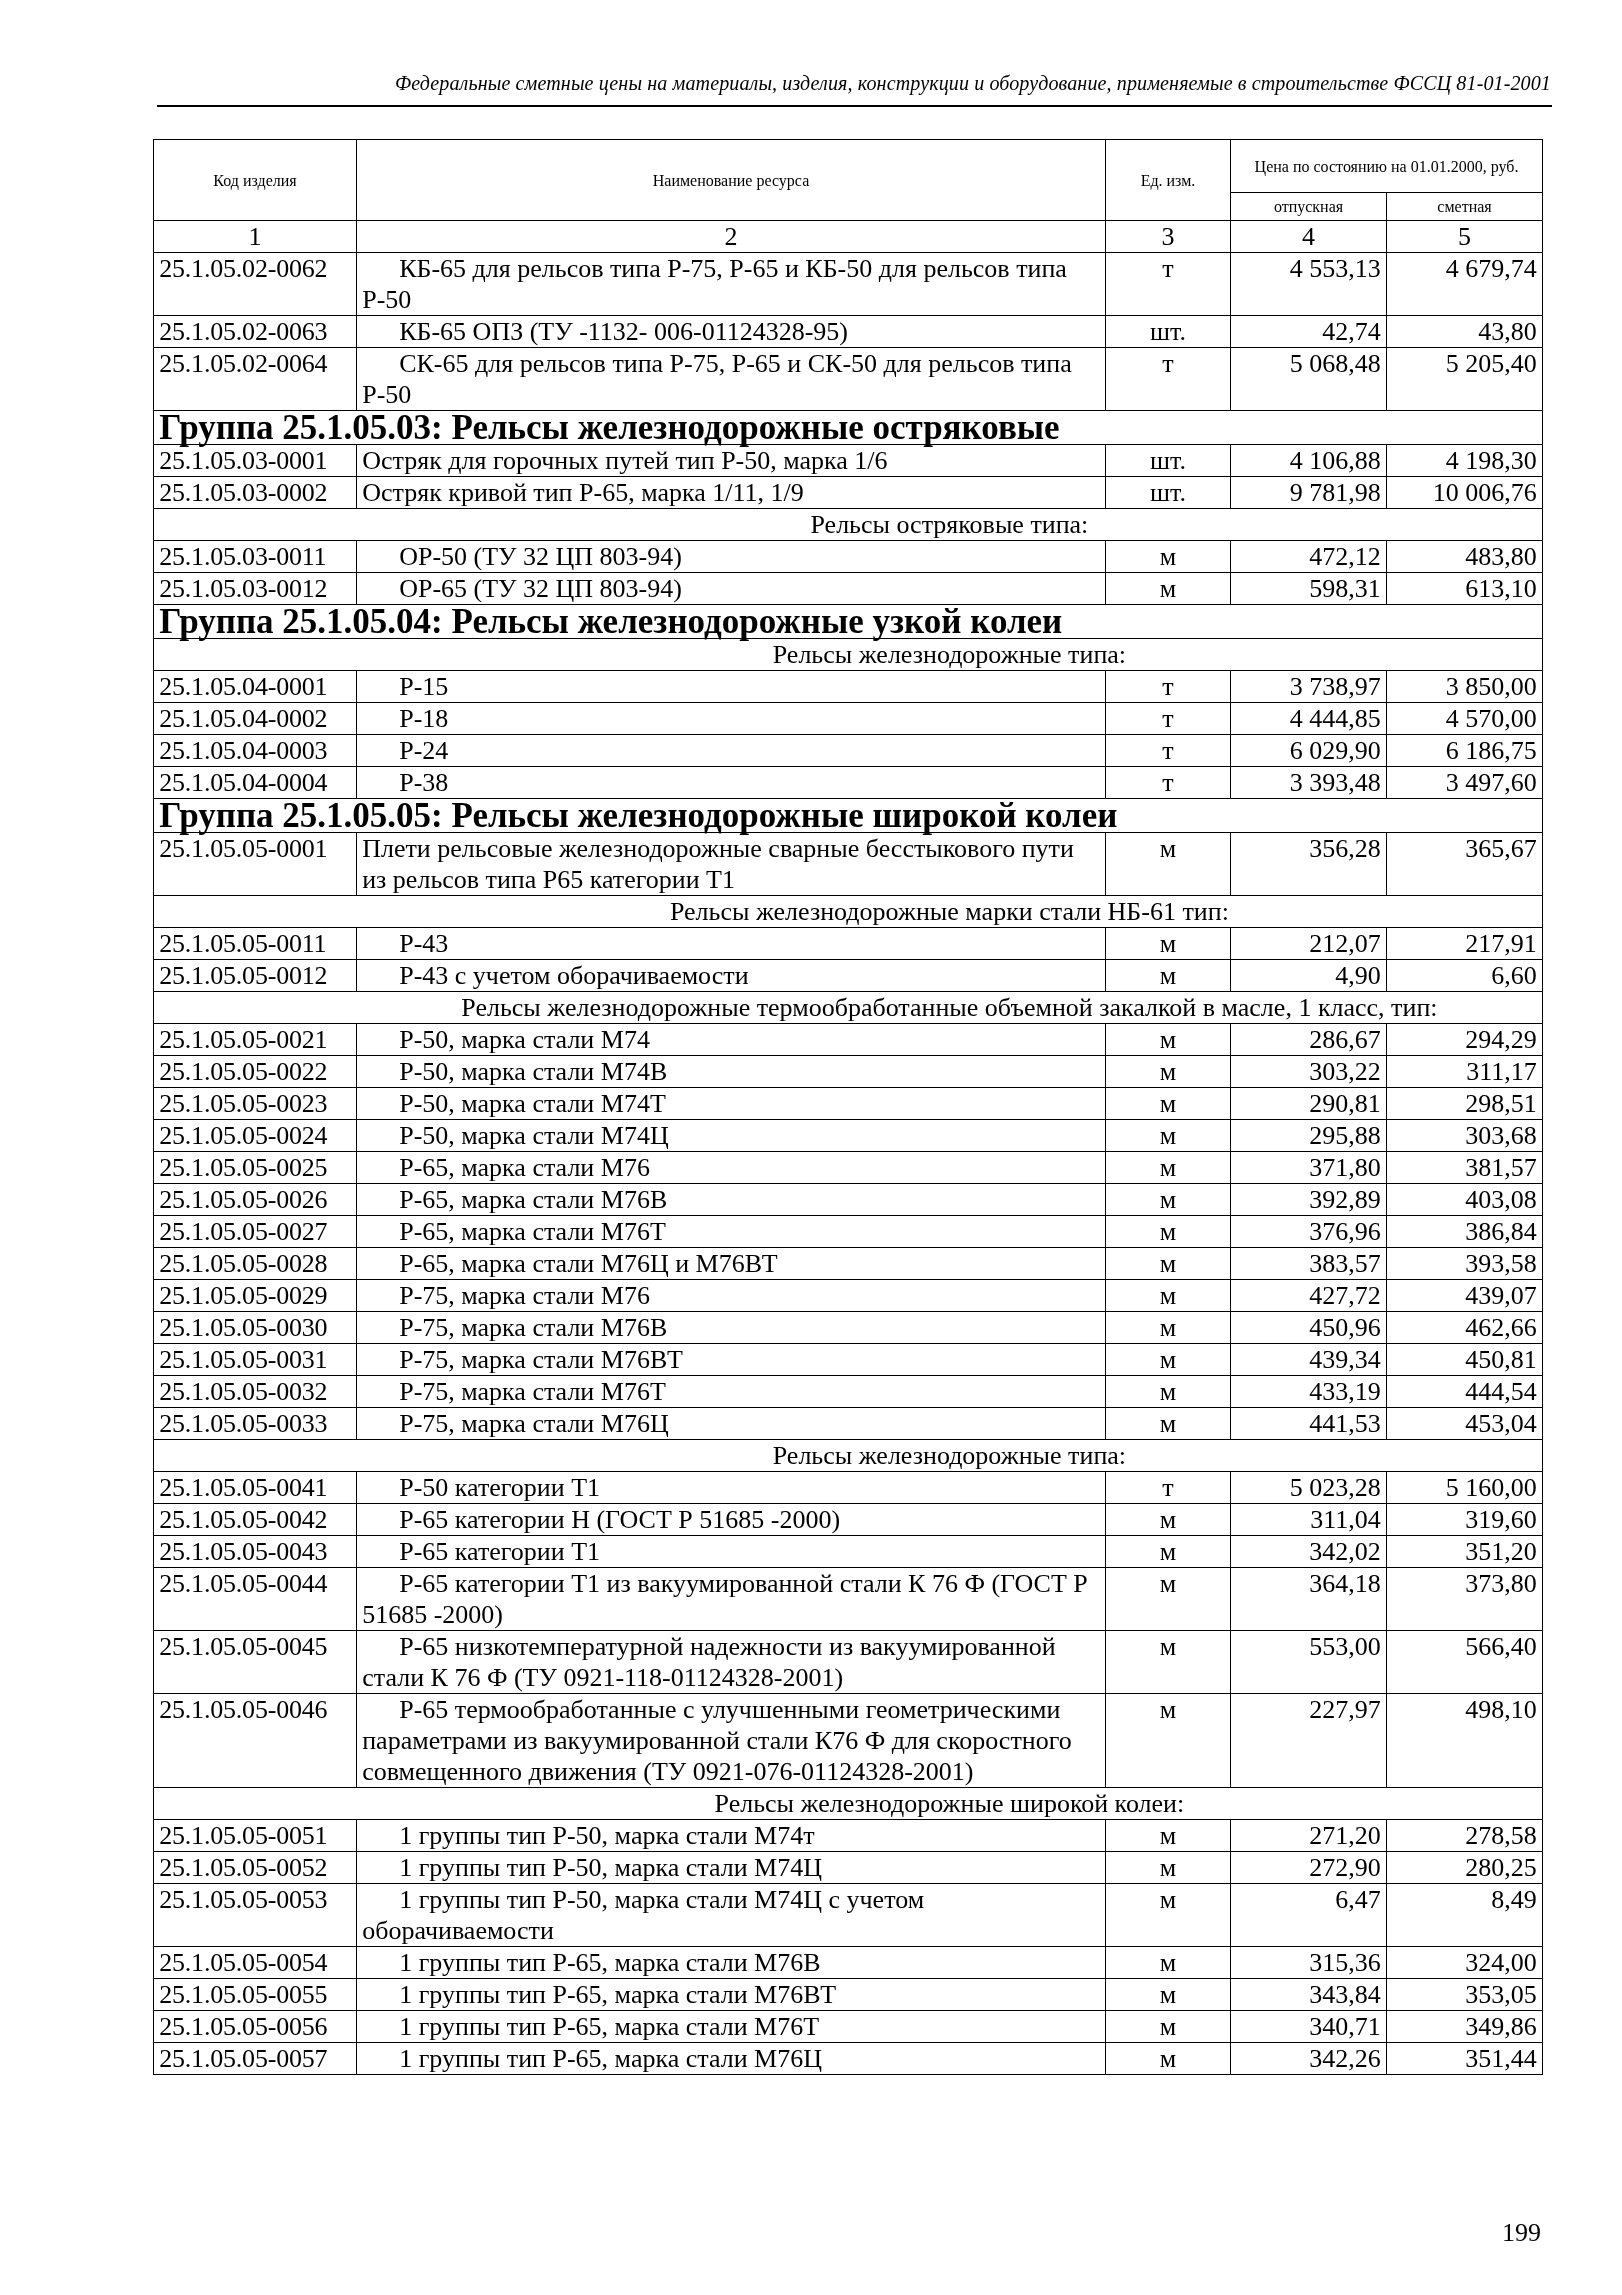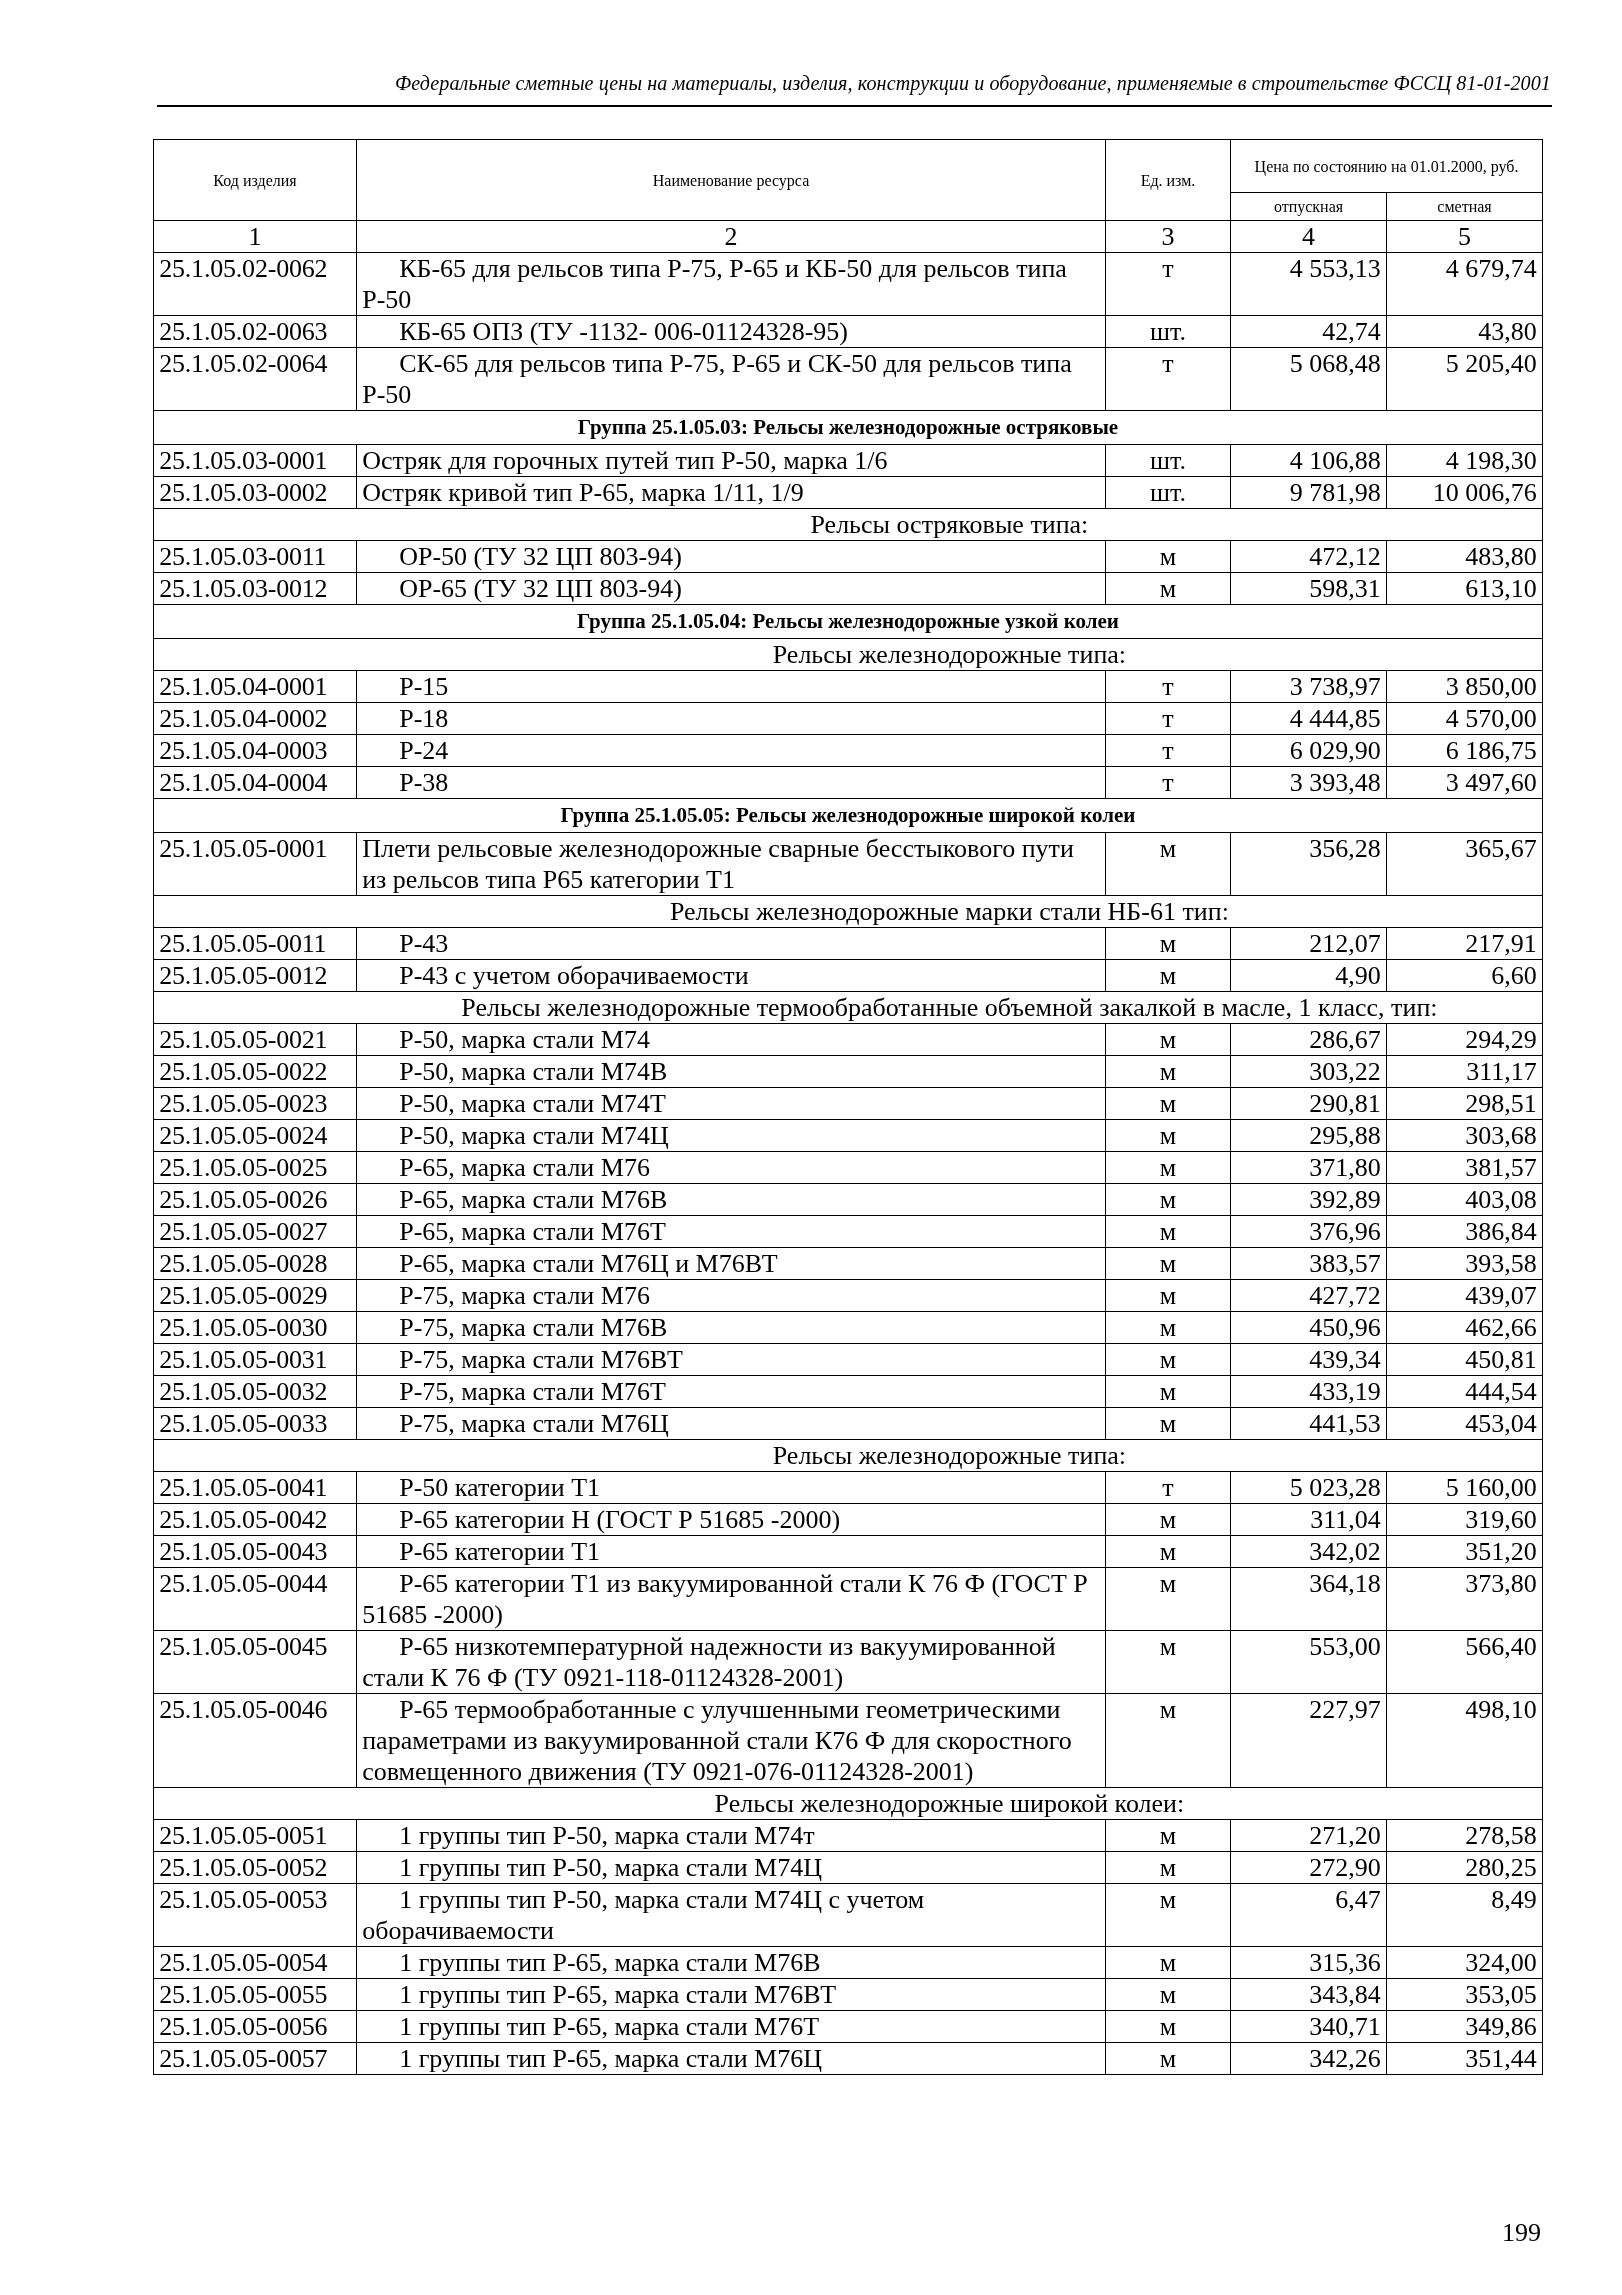--- a/index.html
+++ b/index.html
@@ -14,21 +14,21 @@
   table.price th { font-size: 16px; line-height: 27px; vertical-align: middle; text-align: center; }
   col.c1 { width: 203px; } col.c2 { width: 749px; } col.c3 { width: 125px; } col.c4 { width: 156px; } col.c5 { width: 156px; }
   .hdr-main th { height: 52px; }
   .hdr-sub th { height: 21px; }
   .colnums td { font-size: 19.6px; line-height: 23.6px; text-align: center; height: 23.6px; }
   td.code { text-align: left; padding-left: 3.9px; white-space: nowrap; letter-spacing: -0.2px; margin-top: 20px; }
   td.name { text-align: left; }
   td.name.ind { text-indent: 37px; }
   td.unit { text-align: center; }
   td.num { text-align: right; padding-right: 3.9px; white-space: nowrap; }
-  tr.group td { font-weight: bold; text-align: center; font-size: 21px; line-height: 33px; }
+  tr.group td { font-weight: bold; text-align: left; font-size: 35px; line-height: 33px; }
   tr.subhead td.subtitle { text-align: center; padding-left: 208px; }
   tr.body-row td { height: 31px; }
   .page-number { position: absolute; left: 1502px; top: 2218px; font-size: 26px; }
 </style>
 </head>
 <body>
 
 <div class="running-header">Федеральные сметные цены на материалы, изделия, конструкции и оборудование, применяемые в строительстве ФССЦ 81-01-2001</div>
 <div class="header-rule"></div>
 

